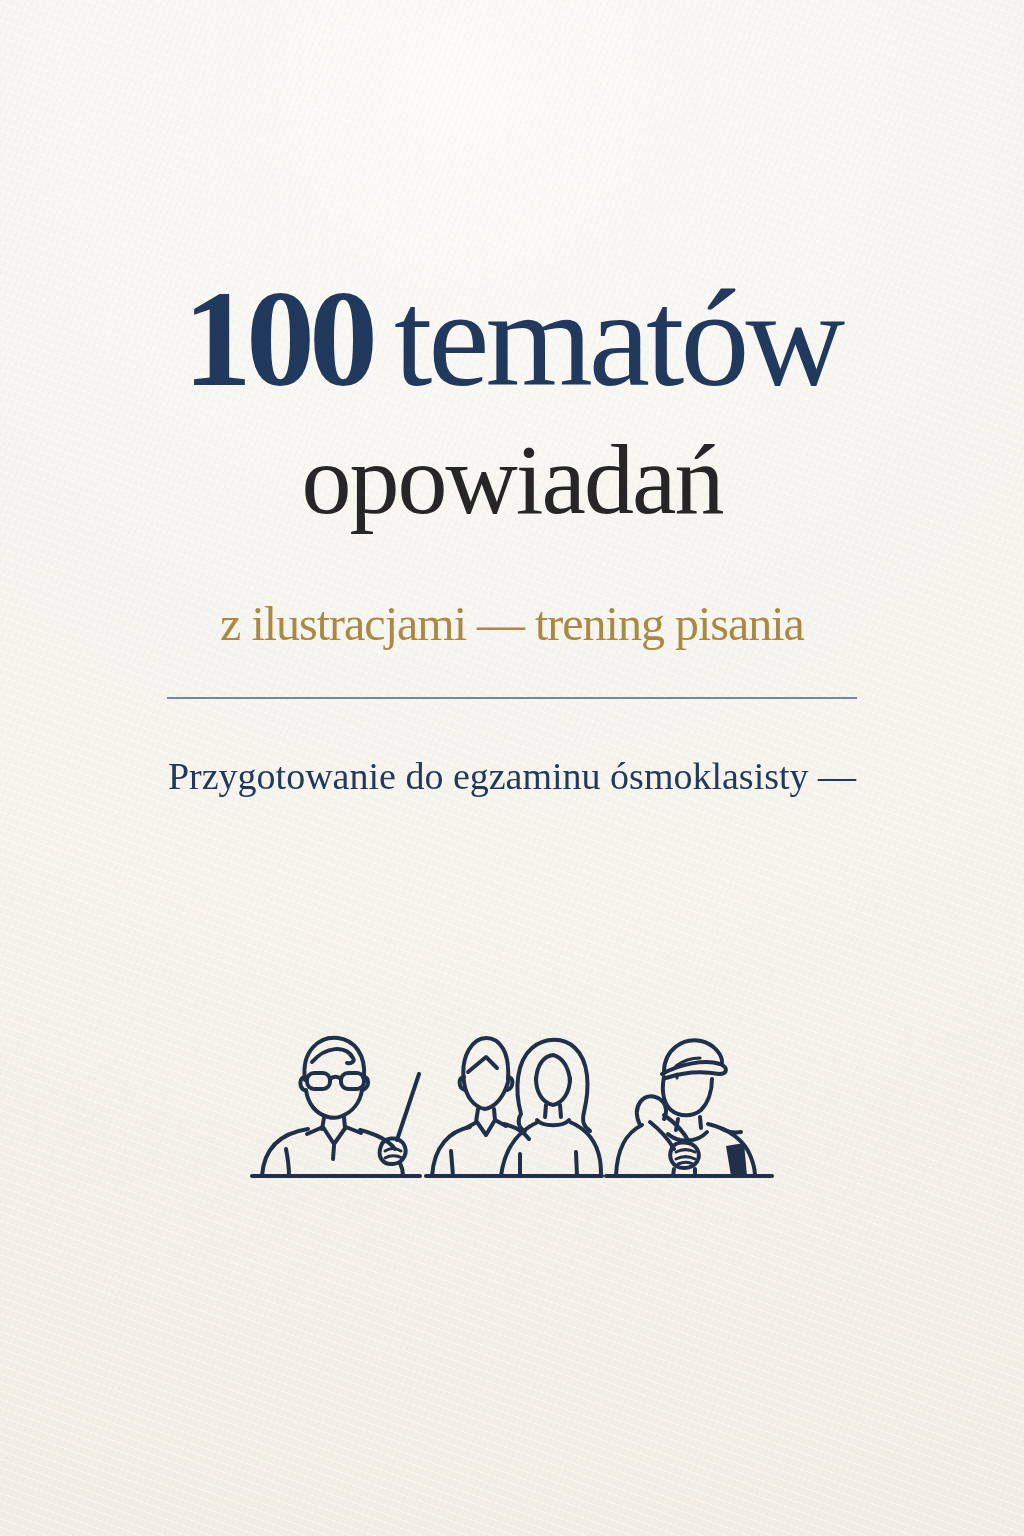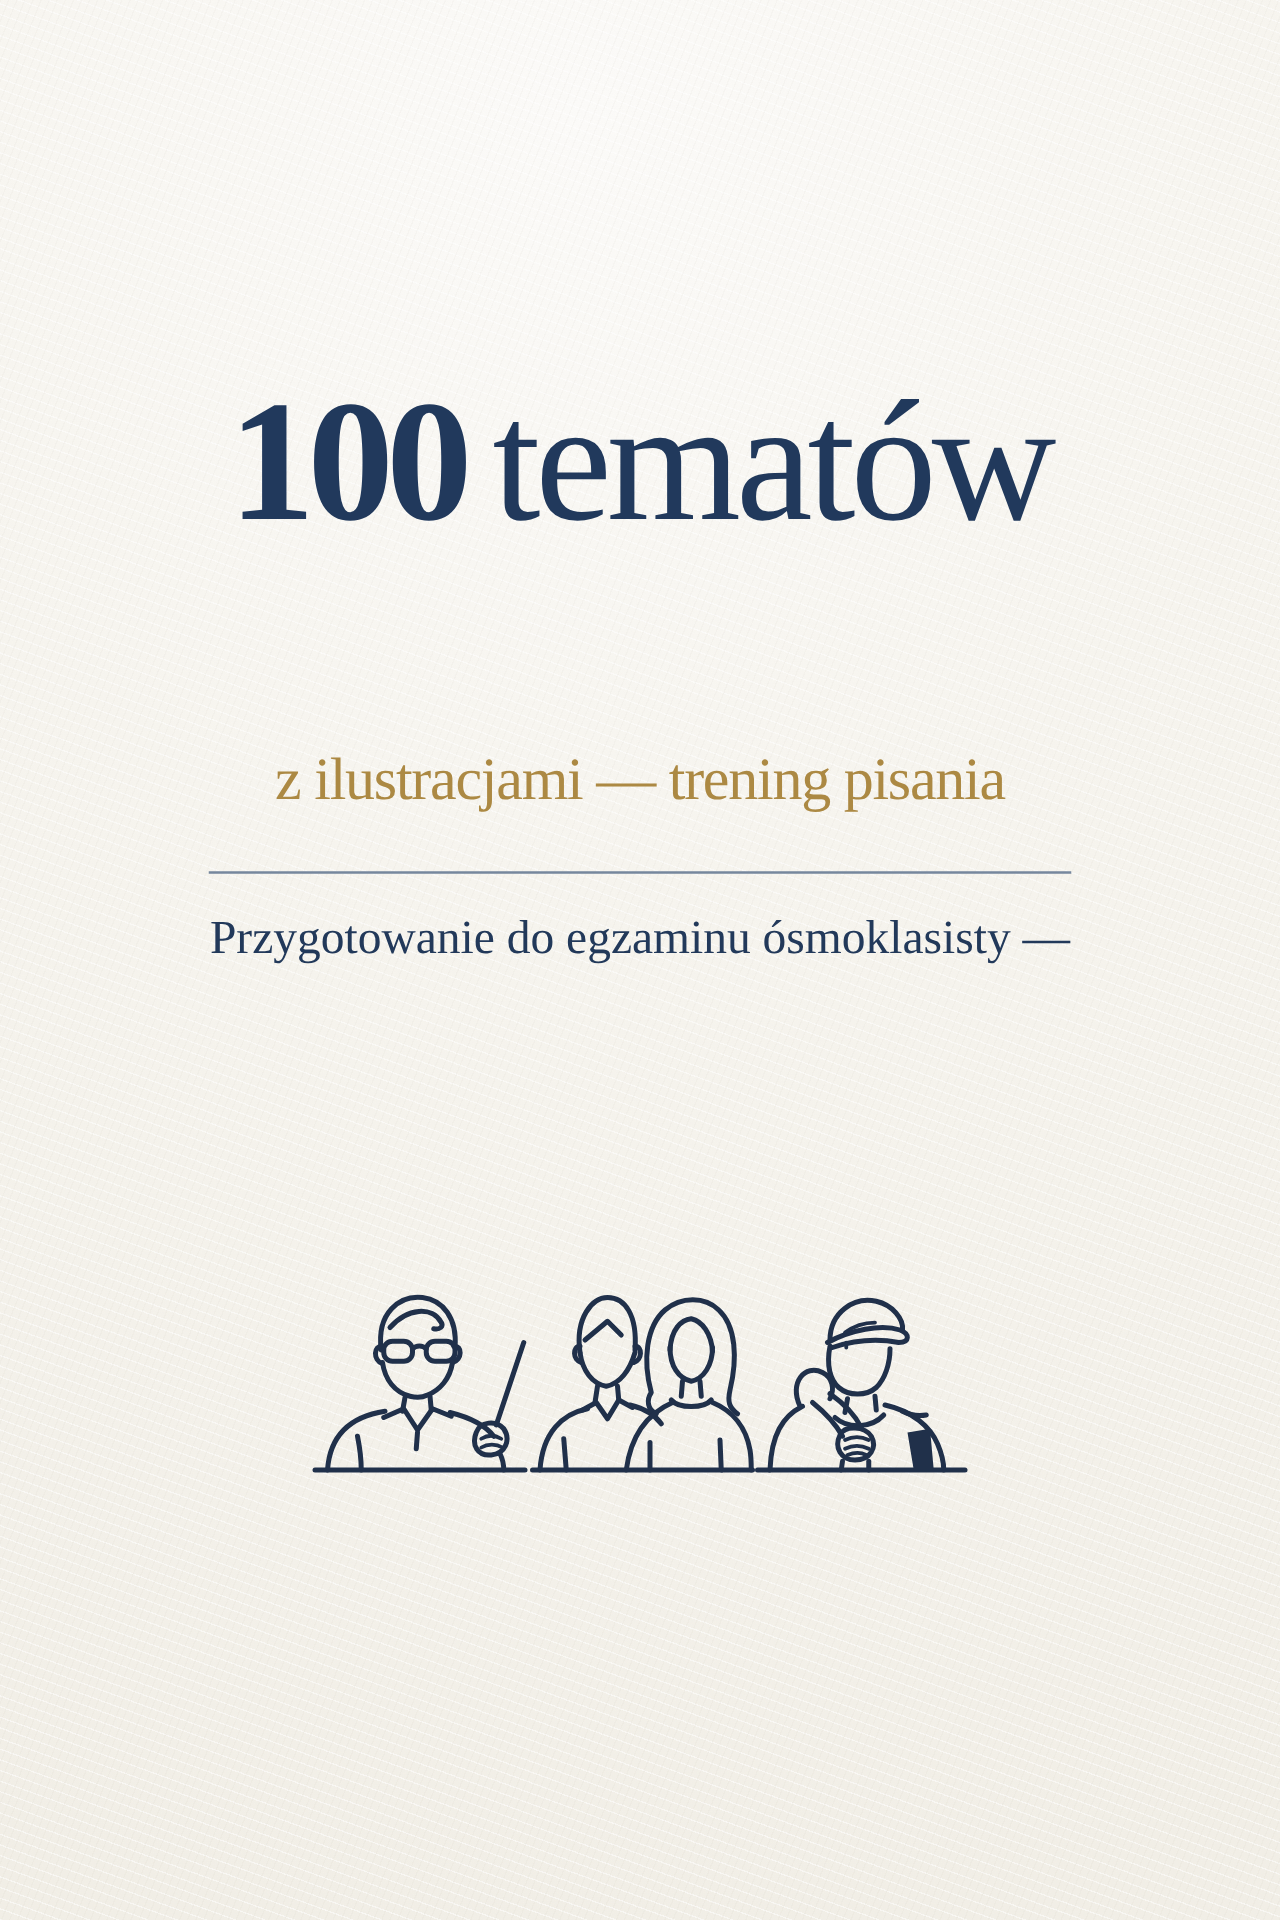--- a/index.html
+++ b/index.html
@@ -20,39 +20,39 @@
     content:"";position:absolute;inset:0;pointer-events:none;
     background:
       repeating-linear-gradient(112deg, rgba(150,140,120,0.04) 0 1px, rgba(0,0,0,0) 1px 6px),
       repeating-linear-gradient(20deg, rgba(255,255,255,0.55) 0 1px, rgba(0,0,0,0) 1px 8px);
   }
   svg.grain{position:absolute;inset:0;width:100%;height:100%;pointer-events:none;opacity:.55;}
 
   .centered{position:absolute;left:0;width:1024px;text-align:center;}
 
   .title-line1{
-    top:300px;margin:0;font-weight:400;line-height:1;
+    top:270px;margin:0;font-weight:400;line-height:1;
     font-size:138px;color:#21395c;letter-spacing:-4px;white-space:nowrap;
   }
   .title-line1 .num{font-weight:700;margin-right:22px;letter-spacing:-6px;}
   .title-line2{
     top:430px;font-size:100px;line-height:1;color:#262626;letter-spacing:-2px;
   }
   .title-line3{
     top:503px;font-size:100px;line-height:1;color:#262626;letter-spacing:-2px;
   }
   .subtitle{
     top:600px;font-size:48px;line-height:1;color:#ac8943;letter-spacing:-1px;
   }
   .divider{
     position:absolute;top:697px;left:167px;width:690px;height:2px;
     background:#76879d;border:none;margin:0;
   }
   .tagline{
-    top:724px;font-size:38px;line-height:52px;color:#22395a;letter-spacing:0;
+    top:750px;font-size:38px;line-height:52px;color:#22395a;letter-spacing:0;
   }
   .figures{
     position:absolute;top:1030px;left:0;width:1024px;height:152px;
     display:flex;justify-content:center;align-items:flex-end;
   }
   .fig{display:block;}
   .fig + .fig{margin-left:0;}
   .fig-couple{margin-left:30px;}
   .fig-student{margin-left:56px;}
   .stroke{fill:none;stroke:#20304a;stroke-width:4;stroke-linecap:round;stroke-linejoin:round;}
@@ -67,20 +67,21 @@
   <svg class="grain" xmlns="http://www.w3.org/2000/svg">
     <filter id="paper">
       <feTurbulence type="fractalNoise" baseFrequency="0.8" numOctaves="2" stitchTiles="stitch" result="n"></feTurbulence>
       <feColorMatrix in="n" type="matrix" values="0 0 0 0 0.45  0 0 0 0 0.43  0 0 0 0 0.38  0 0 0 0.05 0"></feColorMatrix>
     </filter>
     <rect width="100%" height="100%" filter="url(#paper)"></rect>
   </svg>
 
   <h1 class="centered title-line1"><span class="num">100</span><span class="word">tematów</span></h1>
 
+  <div class="centered title-line2">opowiadań</div>
 
   <div class="centered subtitle">z ilustracjami — trening pisania</div>
 
   <hr class="divider">
 
   <div class="centered tagline">
     <div>Przygotowanie do egzaminu ósmoklasisty —</div>
   </div>
 
   <div class="figures">

